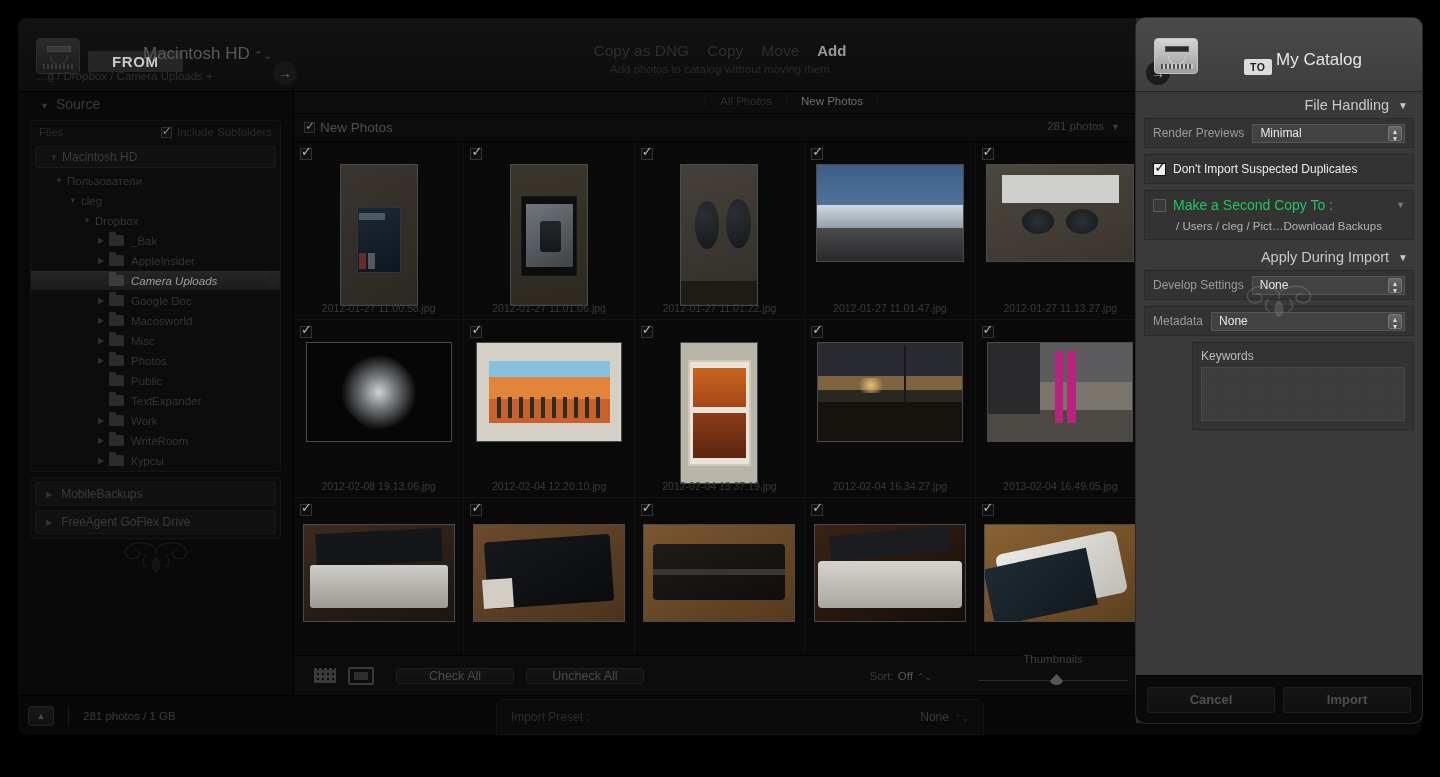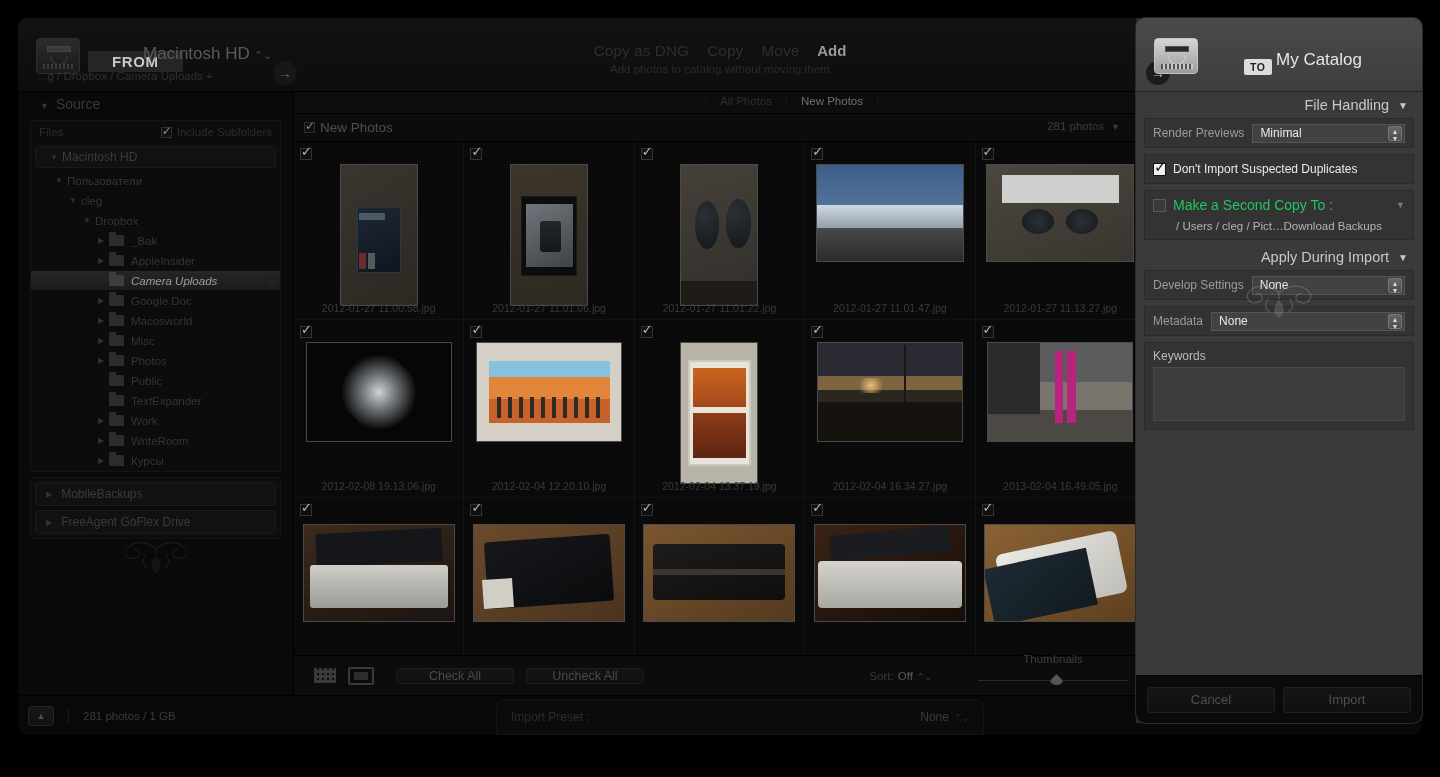--- a/index.html
+++ b/index.html
@@ -377,39 +377,40 @@
     width: 13px; height: 13px; background: #3a3a3a; border: 1px solid #5a5a5a;
     margin-right: 7px; flex: none;
   }
   .rowtxt { font-size: 12px; color: #eaeaea; }
   .rowtxt.dim { color: #22c55e; font-size: 14px; }
   .pathline {
     padding: 1px 8px 7px 8px; font-size: 11.5px; color: #b4b4b4; text-align: center;
   }
   .dis-caret { margin-left: auto; font-size: 9px; color: #7a7a7a; }
 
-  .kw-box { background: #333; border: 1px solid #2a2a2a; padding: 0; }
+  .kw-box { background: #333; border: 1px solid #2a2a2a; padding: 0; margin-left: 48px; }
   .kw-label { font-size: 12px; color: #bcbcbc; padding: 6px 0 4px 8px; }
   .kw-field {
     margin: 0 8px 8px 8px; height: 54px;
     background: #3c3c3c; border: 1px solid #484848;
     background-image: radial-gradient(#434343 .5px, transparent .5px);
     background-size: 3px 3px;
   }
 
   .rp-flourish {
     position: absolute; left: 0; top: 190px; width: 100%;
     text-align: center; opacity: .30;
   }
 
   .rp-bottom {
     position: absolute; left: 0; right: 0; bottom: 0; height: 48px;
     background: #0a0a0a; border-top: 1px solid #000;
     display: flex; align-items: center; justify-content: center; gap: 8px;
     border-radius: 0 0 9px 9px;
+    font-weight: bold;
   }
   .bbtn {
     width: 128px; height: 26px;
     background: linear-gradient(#151515,#101010);
     border: 1px solid #202020; border-radius: 3px;
     color: #4f4f4f; font-size: 13px;
     display: flex; align-items: center; justify-content: center;
   }
 
   .rp-divider {

